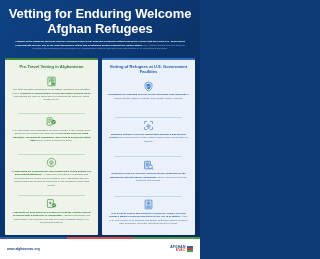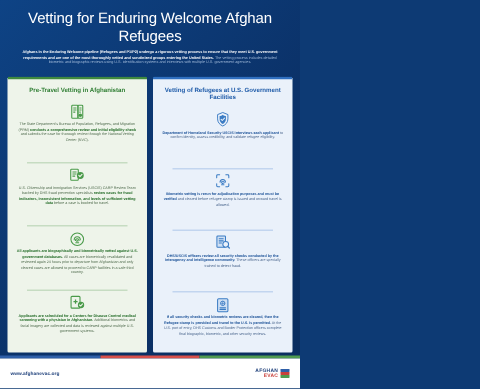--- a/index.html
+++ b/index.html
@@ -13,22 +13,22 @@
   .page {
     width:200px; height:259px;
     background:linear-gradient(135deg,#0e4385 0%,#0b3269 55%,#0a2d5e 100%);
     display:flex; flex-direction:column;
     position:relative;
   }
   
   .header { padding:7px 8px 4px 8px; text-align:center; }
   .title {
     color:#ffffff;
-    font-size:10px;
-    font-weight:normal;
+    font-size:13px;
+    font-weight:bold;
     letter-spacing:-0.1px;
     line-height:1.15;
   }
   .subtitle {
     margin-top:3px;
     color:#c7d8ef;
     font-size:2.5px;
     line-height:1.45;
     padding:0 6px;
     text-align:center;

